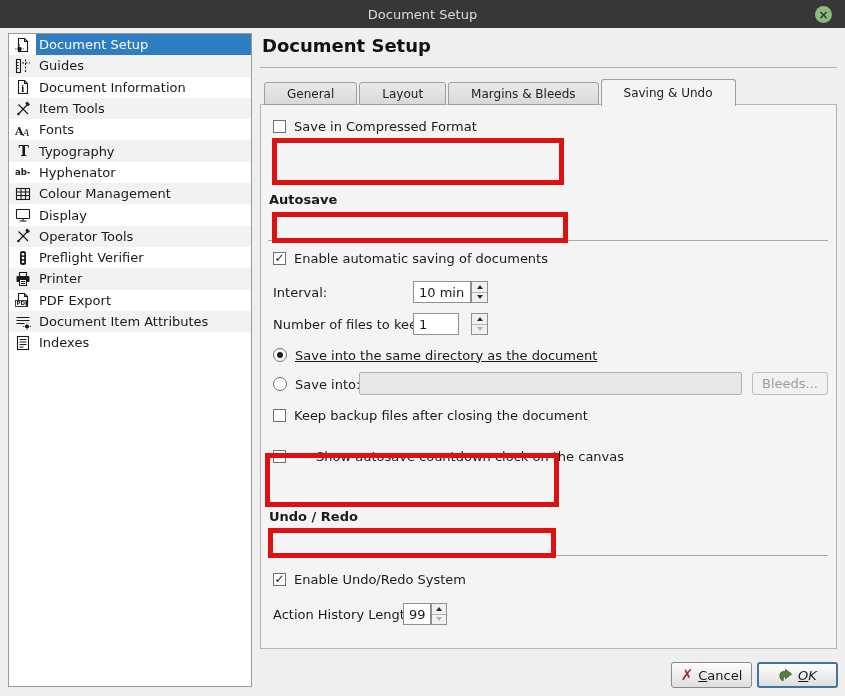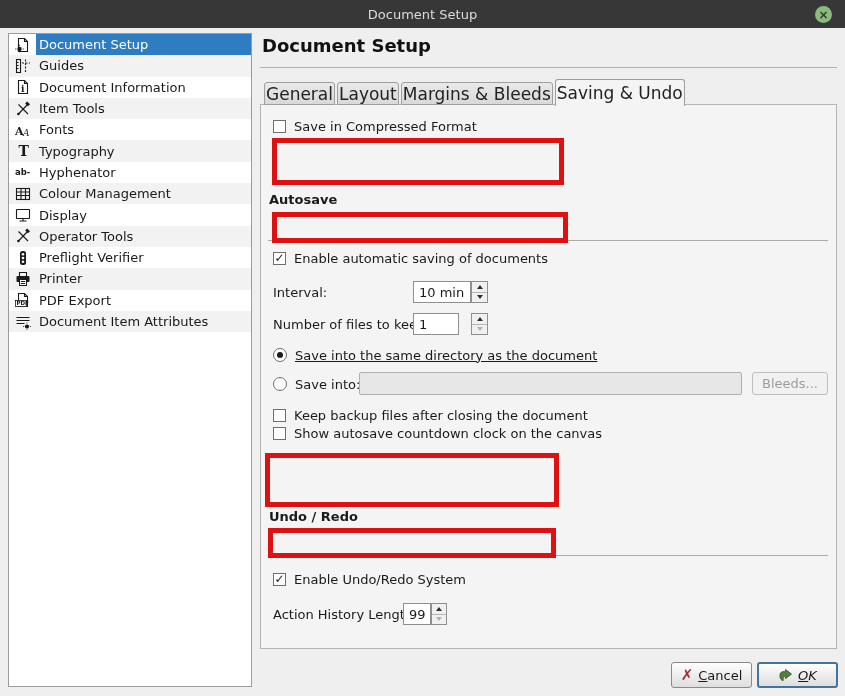--- a/index.html
+++ b/index.html
@@ -28,22 +28,22 @@
   .side-label { flex:1; font-size:13px; height:100%; display:flex; align-items:center; padding-left:3px;
     white-space:nowrap; }
   .side-row.selected .side-label { background:var(--sel-blue,#2e7cc2); color:#ffffff; }
 
   
   .main { position:absolute; left:260px; top:33px; width:577px; height:650px; }
   .main-heading { position:absolute; left:2px; top:2px; font-size:18px; font-weight:bold; color:#111; }
   .heading-rule { position:absolute; left:0; top:34px; width:577px; height:1px; background:#b0b0b0; }
 
   .tabs { position:absolute; left:4px; top:45px; height:27px; display:flex; align-items:flex-end; z-index:3; }
-  .tab { height:23px; padding:0 1px; display:flex; align-items:center; justify-content:center;
-    font-size:17px; background:linear-gradient(#e9e9e9,#d9d9d9); border:1px solid #9e9e9e;
+  .tab { height:23px; padding:0 22px; display:flex; align-items:center; justify-content:center;
+    font-size:12px; background:linear-gradient(#e9e9e9,#d9d9d9); border:1px solid #9e9e9e;
     border-radius:3px 3px 0 0; margin-right:2px; color:#222; cursor:default; }
   .tab.active { height:27px; background:#f4f4f4; border-bottom:none; margin-bottom:-1px; z-index:4; }
 
   .pane { position:absolute; left:0; top:71px; width:577px; height:545px;
     background:#f4f4f4; border:1px solid #b4b4b4; z-index:1; }
 
   
   .row { position:absolute; display:flex; align-items:center; font-size:13px; white-space:nowrap; }
   .checkbox { width:13px; height:13px; background:#fff; border:1px solid #6f6f6f; margin-right:8px;
     display:flex; align-items:center; justify-content:center; font-size:12px; font-weight:bold;
@@ -225,20 +225,29 @@
       <div class="side-row">
         <span class="side-icon">
           <svg width="16" height="16" viewBox="0 0 16 16">
             <path d="M1.5 3.5h13M1.5 6.5h13M1.5 9.5h8" stroke="#1a1a1a" stroke-width="1.1" fill="none"></path>
             <circle cx="12" cy="12.5" r="2.1" fill="#1a1a1a"></circle>
             <path d="M12 9.4v-0.8M12 15.6v-0.8M8.9 12.5h-0.8M15.1 12.5h0.8" stroke="#1a1a1a"></path>
           </svg>
         </span>
         <span class="side-label">Document Item Attributes</span>
       </div>
+      <div class="side-row">
+        <span class="side-icon">
+          <svg width="16" height="16" viewBox="0 0 16 16">
+            <rect x="2.5" y="1.5" width="11" height="13" stroke="#1a1a1a" stroke-width="1.1" fill="none"></rect>
+            <path d="M4.5 4.5h7M4.5 7h7M4.5 9.5h7M4.5 12h4" stroke="#1a1a1a" stroke-width="1.1" fill="none"></path>
+          </svg>
+        </span>
+        <span class="side-label">Indexes</span>
+      </div>
     </div>
 
   <div class="main">
     <div class="main-heading">Document Setup</div>
     <div class="heading-rule"></div>
 
     <div class="tabs">
       <div class="tab">General</div>
       <div class="tab">Layout</div>
       <div class="tab">Margins &amp; Bleeds</div>
@@ -300,21 +309,21 @@
         <span>Save into:</span>
       </div>
       <div class="field disabled" style="left:98px; top:267px; width:383px; height:23px;"></div>
       <div class="btn-disabled" style="left:491px; top:267px; width:76px; height:23px;">Bleeds...</div>
 
       <div class="row" style="left:12px; top:301px; height:18px;">
         <span class="checkbox"></span>
         <span>Keep backup files after closing the document</span>
       </div>
 
-      <div class="row" style="left:12px; top:319px; height:18px;">
+      <div class="row" style="left:12px; top:342px; height:18px;gap:22px;">
         <span class="checkbox"></span>
         <span>Show autosave countdown clock on the canvas</span>
       </div>
 
       <div class="annotation" style="left:4px; top:348px; width:294px; height:54px;"></div>
 
       <div class="section-label" style="left:8px; top:404px;">Undo / Redo</div>
 
       <div class="annotation" style="left:7px; top:423px; width:288px; height:30px;"></div>
       <div class="sep" style="left:7px; top:450px; width:560px;"></div>

